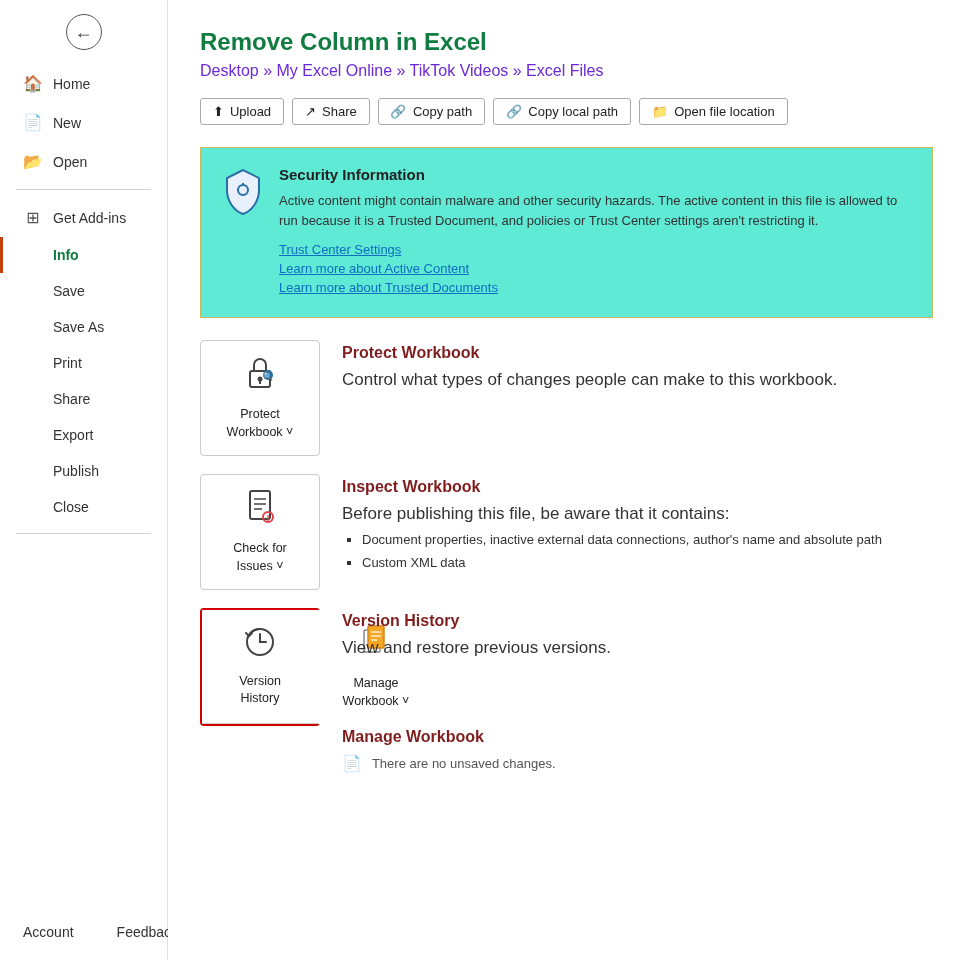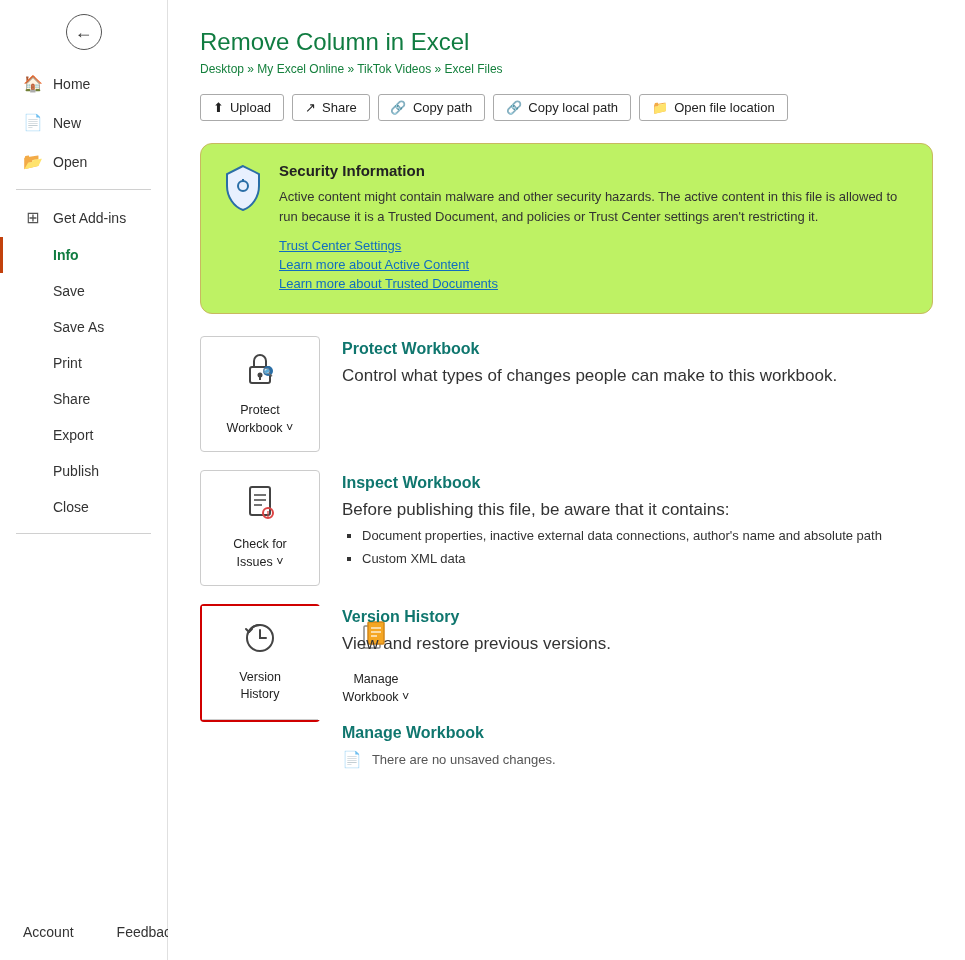--- a/index.html
+++ b/index.html
@@ -92,27 +92,27 @@
       flex: 1;
       background: #fff;
       padding: 28px 32px;
       overflow-y: auto;
       height: 960px;
     }
 
     .page-title {
       font-size: 24px;
       color: #107c41;
-      font-weight: 400;
+      font-weight: 700;
       margin-bottom: 6px;
     }
 
     .breadcrumb {
-      font-size: 12px;
-      color: #15803d;
+      font-size: 16px;
+      color: #6d28d9;
       margin-bottom: 18px;
     }
 
     .toolbar {
       display: flex;
       gap: 8px;
       margin-bottom: 22px;
     }
 
     .toolbar-btn {
@@ -124,22 +124,22 @@
       background: #fff;
       border-radius: 3px;
       cursor: pointer;
       font-size: 13px;
       color: #222;
     }
 
     
     .security-box {
       border: 1.5px solid #c8b960;
-      background: #bef264;
-      border-radius: 12px;
+      background: #5eead4;
+      border-radius: 0;
       padding: 18px 22px;
       margin-bottom: 22px;
       display: flex;
       gap: 16px;
     }
 
     .security-icon {
       font-size: 32px;
       color: #2a6ea6;
       margin-top: 2px;
@@ -205,21 +205,21 @@
     }
 
     .info-content {
       flex: 1;
       padding-top: 4px;
     }
 
     .info-content h3 {
       font-size: 16px;
       font-weight: 600;
-      color: #0f766e;
+      color: #7f1d1d;
       margin-bottom: 8px;
     }
 
     .info-content p {
       font-size: 17px;
       color: #333;
       margin-bottom: 6px;
     }
 
     .info-content ul {

